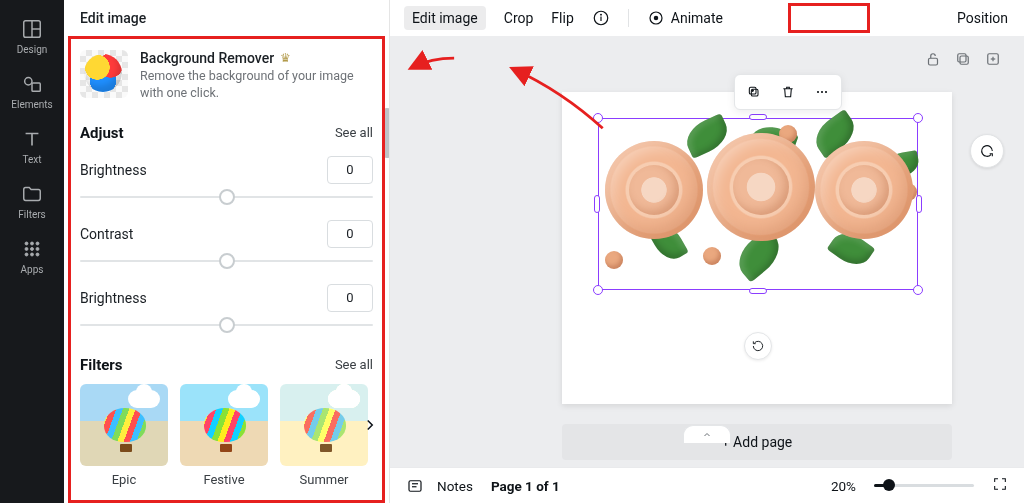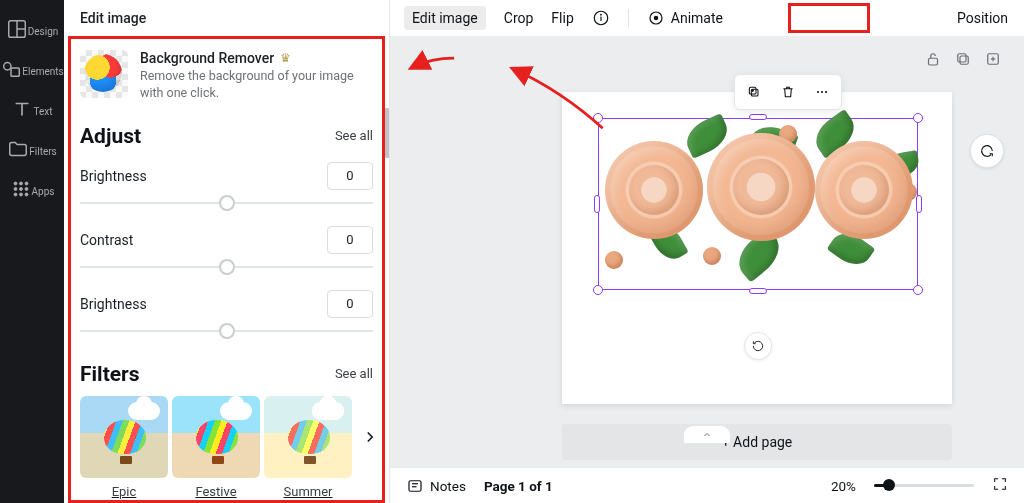--- a/index.html
+++ b/index.html
@@ -21,21 +21,21 @@
     color: #a9acaf;
     display: flex;
     flex-direction: column;
     align-items: center;
     padding-top: 8px;
     font-size: 10px;
   }
   .vnav-item {
     width: 66px;
     display: flex;
-    flex-direction: row;
+    flex-direction: column;
     align-items: center;
     justify-content: center;
     padding: 10px 0 8px 0;
     cursor: pointer;
     color: #a9acaf;
   }
   .vnav-item svg { width: 22px; height: 22px; fill: currentColor; stroke: currentColor; }
   .vnav-item.active { background: #2a2c2f; color: #fff; }
   .vnav-label { margin-top: 4px; }
 
@@ -96,21 +96,21 @@
       radial-gradient(circle at 50% 70%, #1f8fff 0 40%, transparent 41%);
     box-shadow: inset -4px -6px 6px rgba(0,0,0,.15);
   }
   .bgremover-text { flex: 1; }
   .bgremover-title { font-weight: 500; font-size: 14px; color:#1a1f24; display:flex; align-items:center; gap:6px;}
   .crown { font-size:12px; color:#b29a4a; }
   .bgremover-desc { font-size: 12.5px; color: #6e7277; line-height: 1.35; margin-top:2px;}
 
   
   .section-head { display:flex; justify-content:space-between; align-items:center; margin-top:8px;}
-  .section-title { font-weight: 700; font-size: 21px; }
+  .section-title { font-weight: 700; font-size: 15px; }
   .see-all { font-size: 13px; color: #3a3f44; cursor: pointer; }
 
   
   .adjust-row { margin-top: 14px; }
   .adjust-label-row { display:flex; justify-content:space-between; align-items:center; }
   .adjust-label { font-size: 14px; color:#1a1f24; }
   .value-box {
     width: 46px; height: 28px;
     border: 1px solid #d9dde0; border-radius: 4px;
     display:flex; align-items:center; justify-content:center;
@@ -122,21 +122,21 @@
   .slider-line {
     position:absolute; left:0; right:0; top:8px; height:2px; background:#e1e4e6; border-radius:2px;
   }
   .slider-knob {
     position:absolute; top:1px; left:50%;
     width:16px; height:16px; border-radius:50%; background:#fff;
     border:2px solid #c8cdd0; transform:translateX(-50%);
   }
 
   
-  .filters-row { display:flex; gap:4px; margin-top:10px; position:relative;text-decoration:underline; }
+  .filters-row { display:flex; gap:12px; margin-top:10px; position:relative; }
   .filter-card { width: 88px; text-align:center; cursor:pointer; }
   .filter-thumb {
     width:88px; height:82px; border-radius:6px; overflow:hidden; position:relative;
     background: linear-gradient(#a9d9f5 0 45%, #e0d7b6 45% 100%);
   }
   .cloud { position:absolute; top:6px; left:48px; width:32px; height:18px; background:#fff; border-radius:10px; }
   .cloud:before{content:"";position:absolute;top:-6px;left:8px;width:16px;height:16px;background:#fff;border-radius:50%;}
   .balloon {
     position:absolute; bottom:24px; left:24px; width:42px; height:34px; border-radius:50% 50% 46% 46%;
     background:
@@ -279,21 +279,21 @@
     width:48px;height:18px;background:#fff;border:1px solid #e4e6e8;border-bottom:none;
     border-radius:10px 10px 0 0;display:flex;align-items:center;justify-content:center;
   }
   .drawer-notch svg{width:12px;height:12px;stroke:#6b7075;fill:none;stroke-width:2;}
 
   
   .footer{
     height:36px;border-top:1px solid #e9eaec;display:flex;align-items:center;
     padding:0 16px; gap:18px; font-size:13.5px; color:#0e1318;
   }
-  .footer .notes{display:flex;align-items:center;gap:6px;cursor:pointer;}
+  .footer .notes{display:flex;align-items:center;gap:13px;cursor:pointer;}
   .footer .notes svg{width:18px;height:18px;stroke:#0e1318;fill:none;stroke-width:1.6;}
   .footer .pager{font-weight:700;}
   .footer-spacer{flex:1;}
   .zoom-slider{display:flex;align-items:center;gap:8px;}
   .ztrack{width:100px;height:3px;background:#d9dde0;border-radius:2px;position:relative;}
   .zfill{position:absolute;left:0;top:0;bottom:0;width:15%;background:#0e1318;border-radius:2px;}
   .zknob{position:absolute;left:15%;top:-5px;width:12px;height:12px;background:#0e1318;border-radius:50%;transform:translateX(-50%);}
   .zic svg{width:16px;height:16px;stroke:#0e1318;fill:none;stroke-width:1.6;}
 
   

